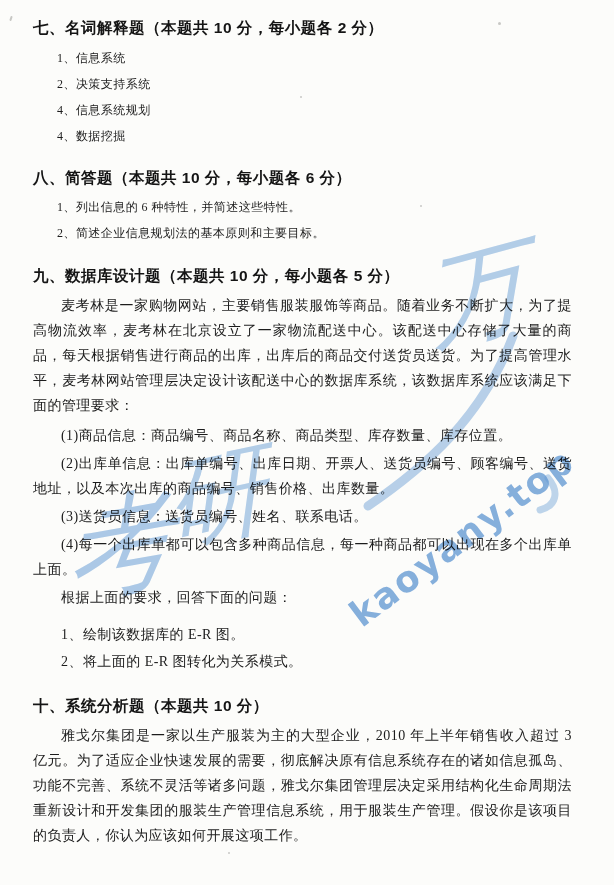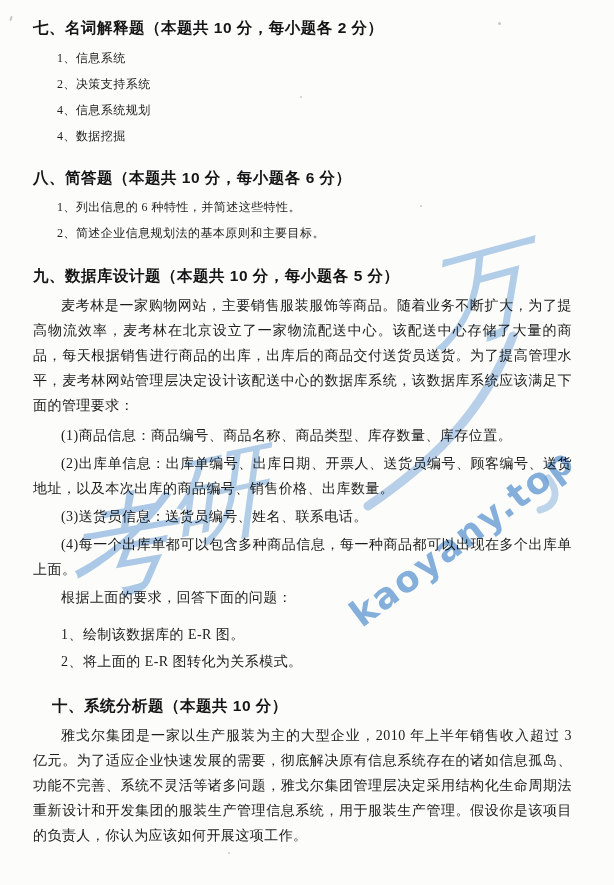--- a/index.html
+++ b/index.html
@@ -23,21 +23,21 @@
     margin:0;
     font-family:"Liberation Sans", sans-serif;
     font-weight:700;
     font-size:15.5px;
     line-height:26px;
     letter-spacing:.5px;
     color:#151515;
   }
   .mt-s8{margin-top:16px;}
   .mt-s9{margin-top:17px;}
-  .mt-s10{margin-top:18px;margin-left:19px;}
+  .mt-s10{margin-top:18px;}
   .item-list{list-style:none;margin:4px 0 0 0;padding:0;}
   .item-list.tight{margin-top:3px;}
   .item-list li{
     line-height:26px;
     font-size:12px;
     letter-spacing:.45px;
     text-indent:2em;
   }
   .para{
     margin:4px 0 0 0;

